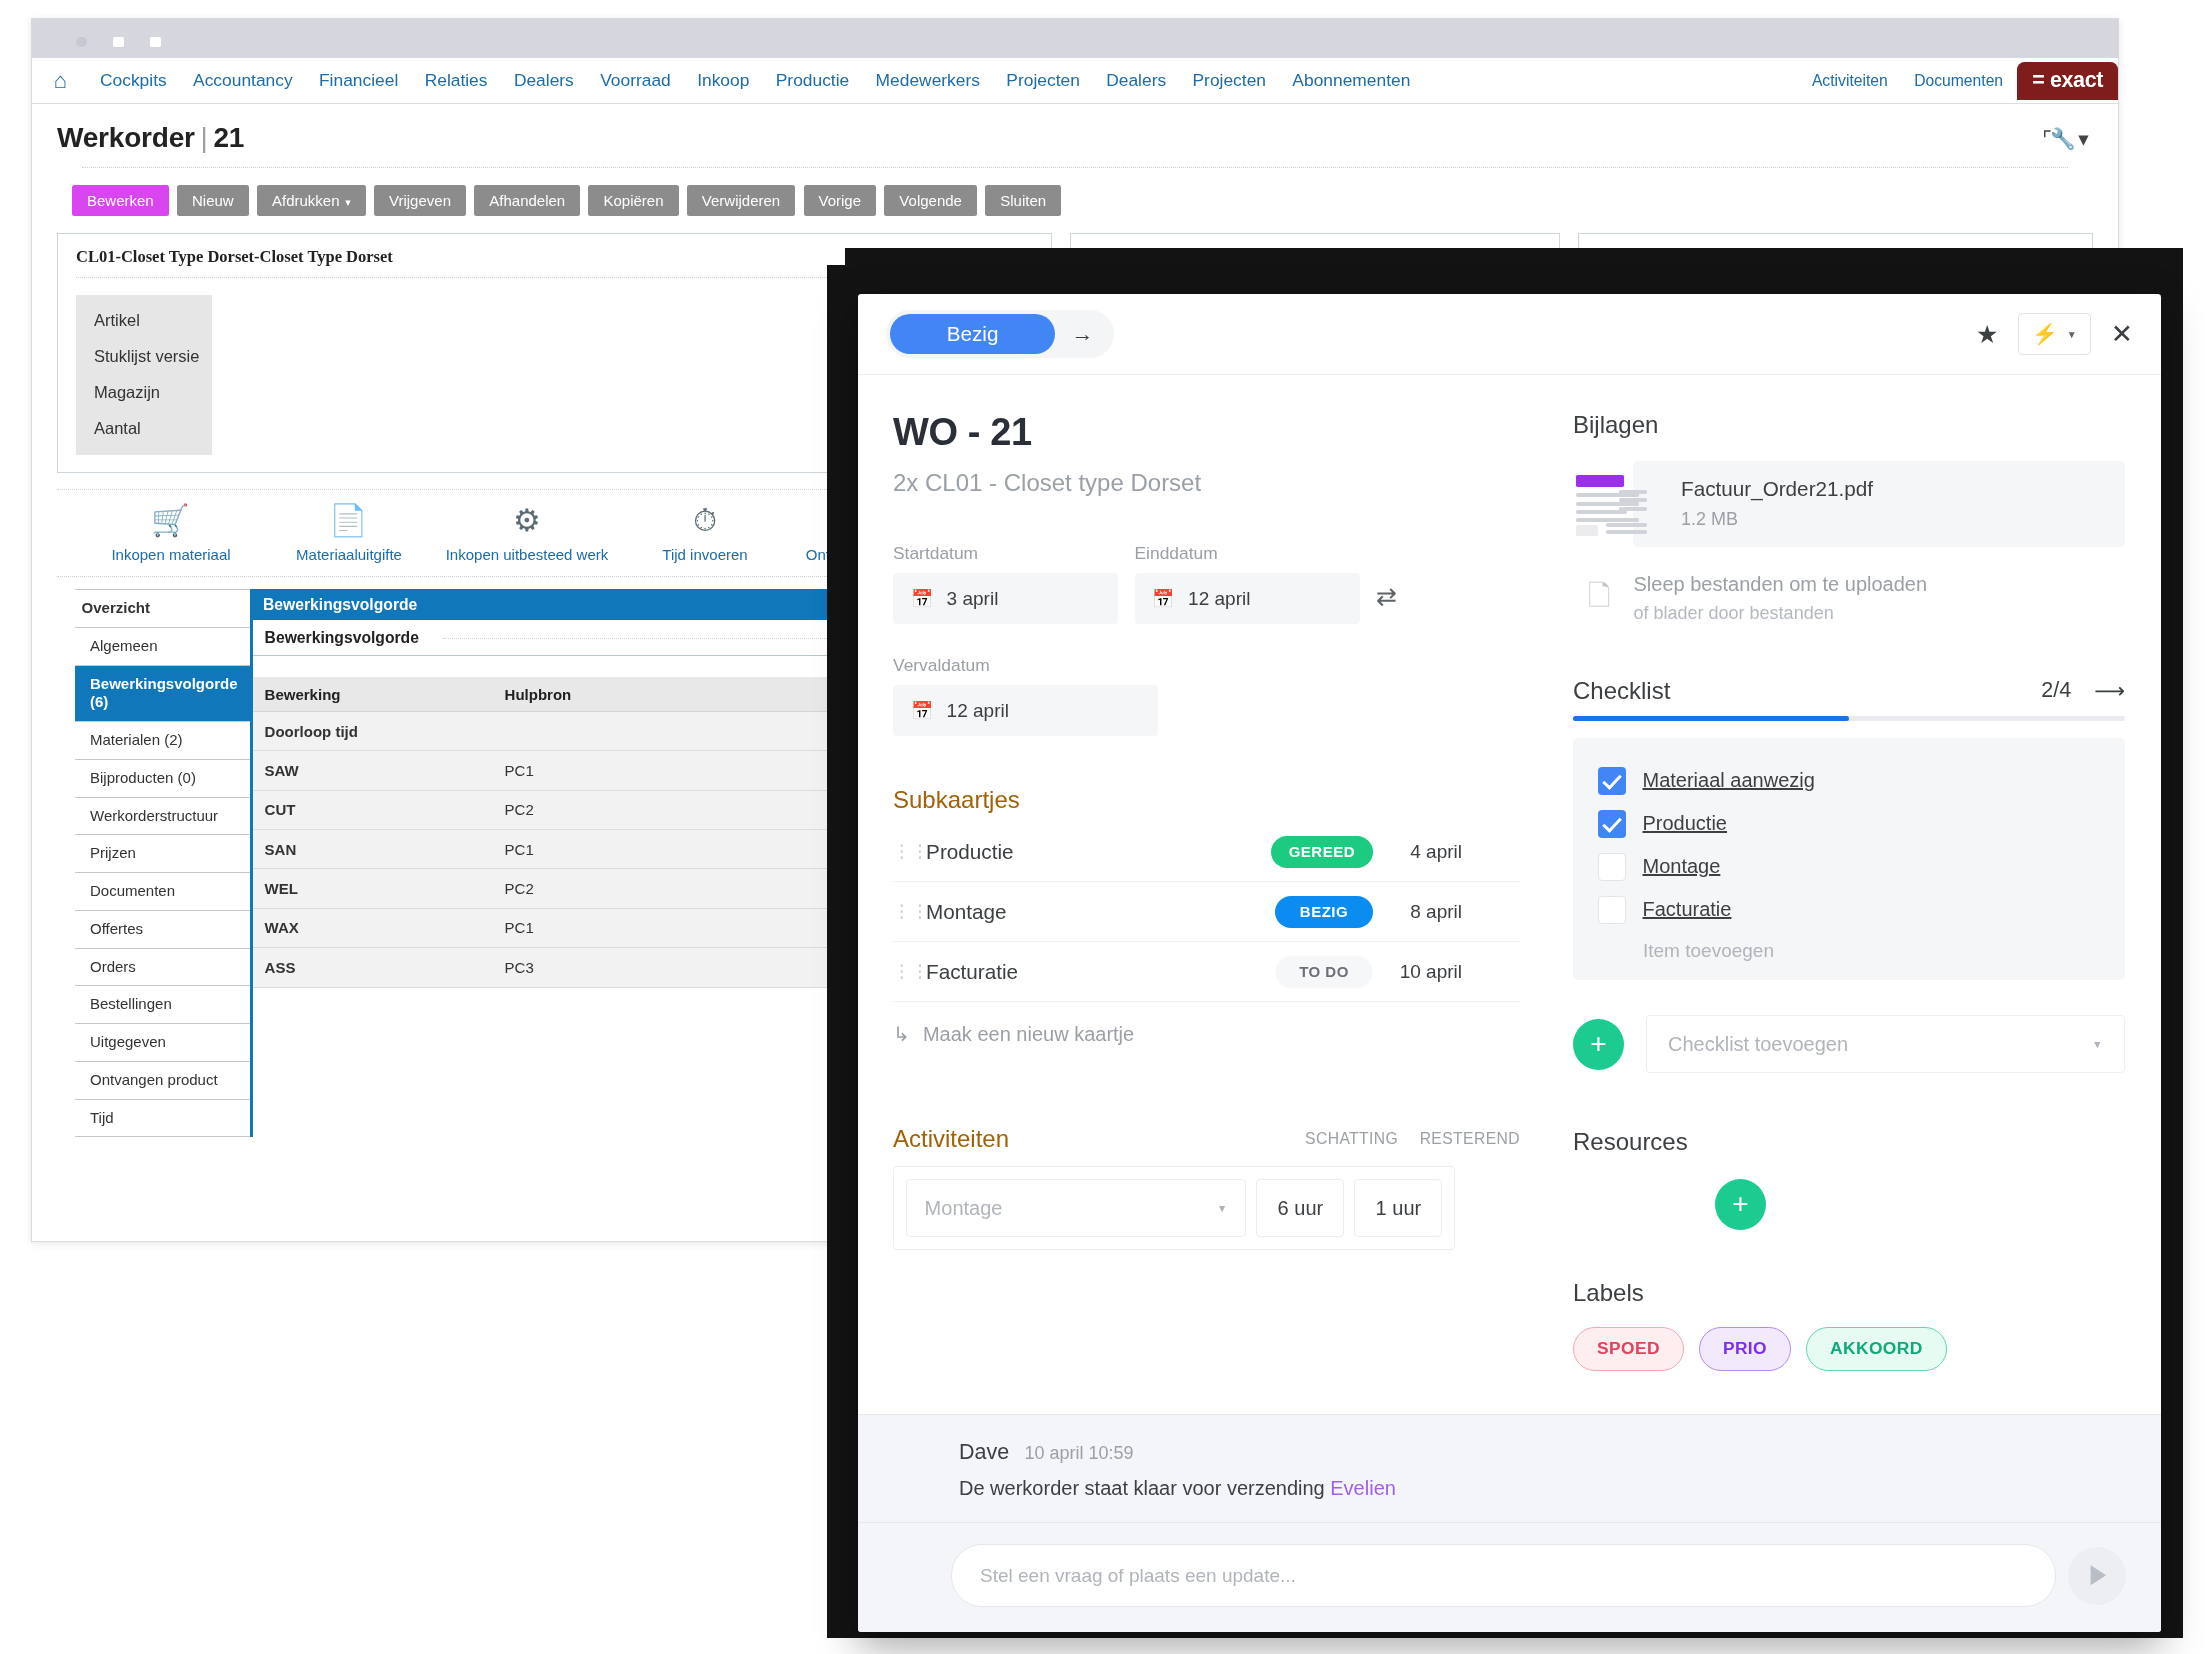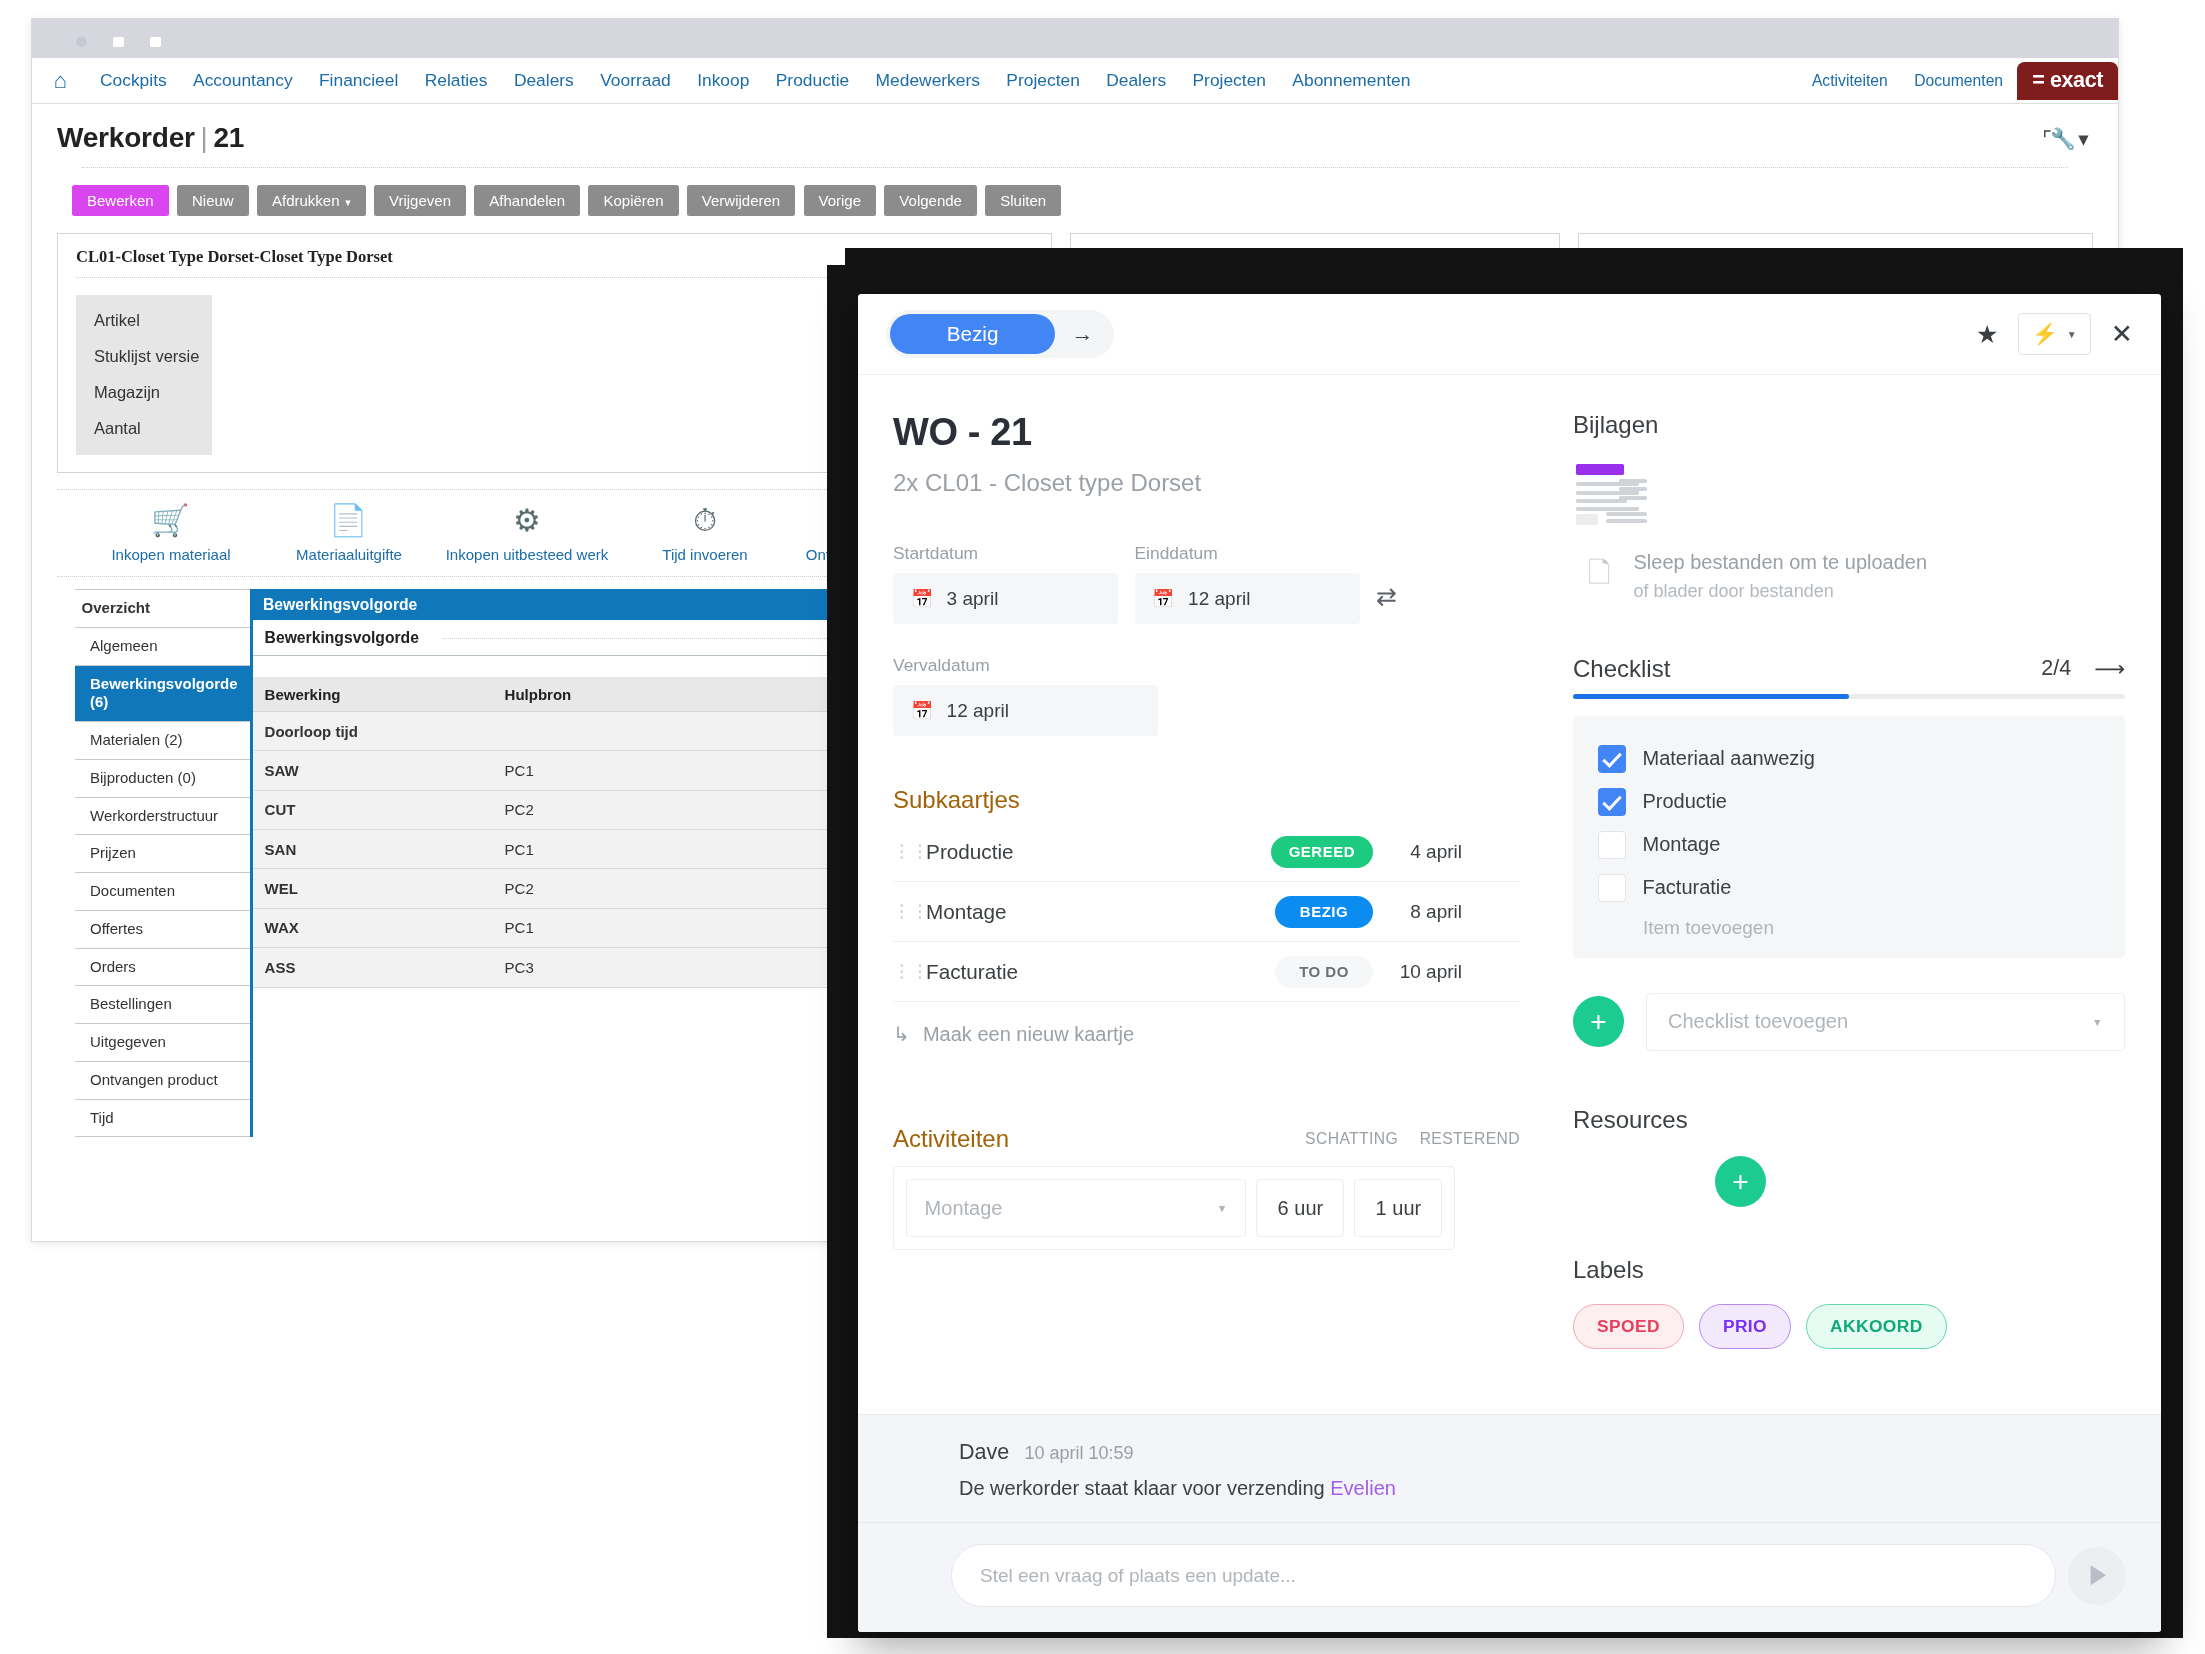--- a/index.html
+++ b/index.html
@@ -256,21 +256,21 @@
   .chk-bar i { position:absolute; left:0; top:0; bottom:0; background:#1a73e8; border-radius:2.5px; }
   .chk-box { background:#f5f6f8; border-radius: 5px; margin-top: 16.5px; padding: 21.5px 25px 15px 25px; }
   .chk-item { display:flex; align-items:center; gap: 16.5px; height: 43px; cursor:pointer; }
   .cb { width: 28px; height: 28px; border-radius: 4.1px; flex:0 0 auto; position:relative; }
   .cb.on { background:#4285f4; }
   .cb.on::after {
     content:""; position:absolute; left: 9px; top: 4.1px; width: 7.4px; height: 15px;
     border: solid #fff; border-width: 0 3.3px 3.3px 0; transform: rotate(43deg);
   }
   .cb.off { background:#ffffff; border:0.8px solid #e2e4e8; }
-  .chk-label { font-size: 20px; color:#3c4043; }
+  .chk-label { font-size: 20px; color:#3c4043;text-decoration:underline; }
   .chk-add { font-size: 19px; color:#b0b5bb; padding: 8.3px 0 3.3px 45px; cursor:pointer; }
 
   .addrow { display:flex; align-items:center; gap: 21.5px; margin-top: 35px; }
   .fab {
     width: 51px; height:51px; border-radius: 50%; background:#1ccb8f; color:#fff;
     display:flex; align-items:center; justify-content:center; font-size: 28px;
     flex:0 0 auto; cursor:pointer;
   }
   .sel-box {
     flex:1 1 auto; border:0.8px solid #edeef0; border-radius: 4.1px; height: 58px;
@@ -637,20 +637,24 @@
             <span class="bar" style="left:3.3px;top:30px;width:63px;"></span>
             <span class="bar" style="left:3.3px;top:38px;width:51px;"></span>
             <span class="bar" style="left:3.3px;top:46px;width:63px;"></span>
             <span class="bar" style="left:46px;top:18px;width:28px;"></span>
             <span class="bar" style="left:46px;top:26.5px;width:28px;"></span>
             <span class="bar" style="left:46px;top:35px;width:28px;"></span>
             <span class="bar" style="left:3.3px;top:53px;width:21.5px;height:11.6px;background:#ececee"></span>
             <span class="bar" style="left:33px;top:51px;width:41px;"></span>
             <span class="bar" style="left:33px;top:58px;width:41px;"></span>
           </span>
+          <div class="attach-card">
+            <div class="attach-name">Factuur_Order21.pdf</div>
+            <div class="attach-size">1.2 MB</div>
+          </div>
         </div>
 
         <div class="drop-row">
           <span class="drop-ic">🗋</span>
           <span>
             <span class="drop-t1">Sleep bestanden om te uploaden</span>
             <span class="drop-t2" style="display:block">of blader door bestanden</span>
           </span>
         </div>
 

